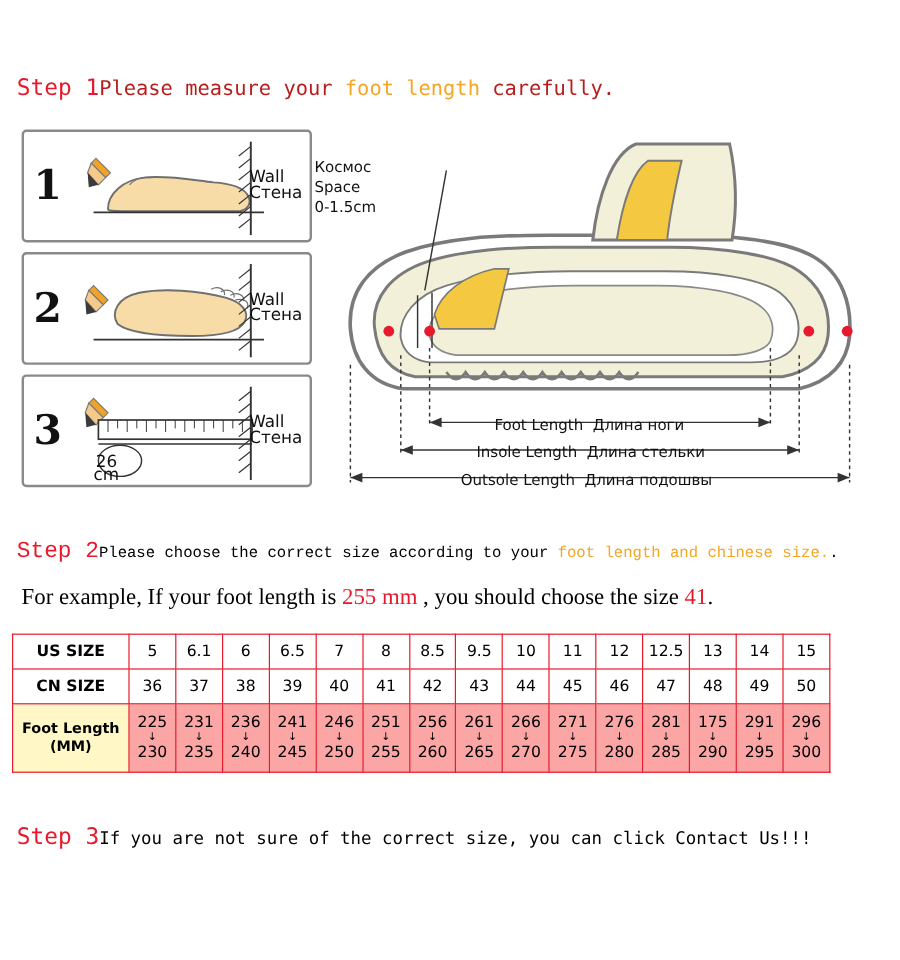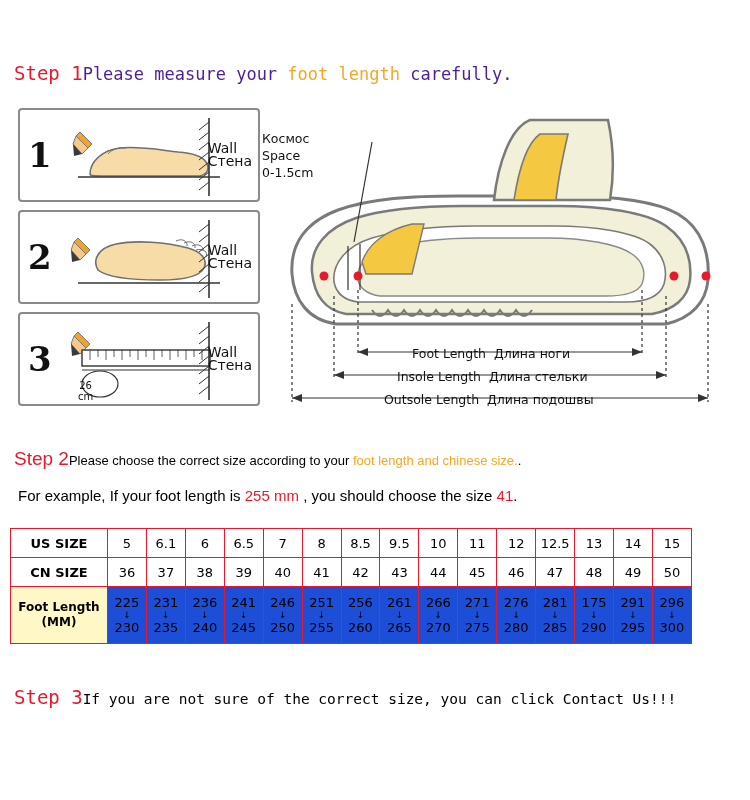--- a/index.html
+++ b/index.html
@@ -41,21 +41,21 @@
     top: 62px;
     white-space: nowrap;
     font-family: "DejaVu Sans Mono", monospace;
     font-size: 17px;
   }
   .step1-line .step-word {
     color: #e8192c;
     font-size: 19px;
   }
   .step1-line .black {
-    color: #4c1d95;
+    color: #b91c1c;
   }
   .step1-line .orange {
     color: #f5a623;
   }
 
   
   .panel {
     position: absolute;
     left: 18px;
     top: 108px;
@@ -101,21 +101,21 @@
     position: absolute;
     right: 46px;
     top: 8px;
     width: 16px;
     height: 78px;
   }
   .cm-label {
     position: absolute;
     left: 58px;
     bottom: 2px;
-    font-size: 10px;
+    font-size: 14px;
     line-height: 11px;
     text-align: center;
     color: #111;
   }
 
   
   .shoe {
     position: absolute;
     left: 262px;
     top: 104px;
@@ -141,35 +141,35 @@
   }
   .meas-1 { left: 150px; top: 242px; }
   .meas-2 { left: 135px; top: 265px; }
   .meas-3 { left: 122px; top: 288px; }
 
   
   .step2-line {
     position: absolute;
     left: 14px;
     top: 448px;
-    font-family: Liberation Sans, sans-serif;
+    font-family: Liberation Mono, monospace;
     font-size: 13px;
     white-space: nowrap;
   }
   .step2-line .step-word {
     color: #e8192c;
     font-size: 19px;
   }
   .step2-line .orange { color: #f5a623; }
   .step2-sub {
     position: absolute;
     left: 18px;
     top: 487px;
-    font-family: Liberation Sans, sans-serif;
-    font-size: 15px;
+    font-family: Liberation Serif, serif;
+    font-size: 19px;
     white-space: nowrap;
     color: #000;
   }
   .step2-sub .red { color: #e8192c; }
 
   
   table.size-table {
     position: absolute;
     left: 10px;
     top: 528px;
@@ -196,21 +196,21 @@
     font-family: "DejaVu Sans Mono", monospace;
     background: #ffffff;
   }
   td.rowhead.flabel {
     background: #fff8c6;
     font-size: 12px;
     line-height: 15px;
   }
   tr.foot-row td { height: 56px; }
   td.foot-cell {
-    background: #1d4ed8;
+    background: #fca5a5;
     color: #e8192c;
     font-size: 11.5px;
     line-height: 14px;
   }
   .arrow-down { font-size: 9px; line-height: 11px; display: block; }
 
   
   .step3-line {
     position: absolute;
     left: 14px;

